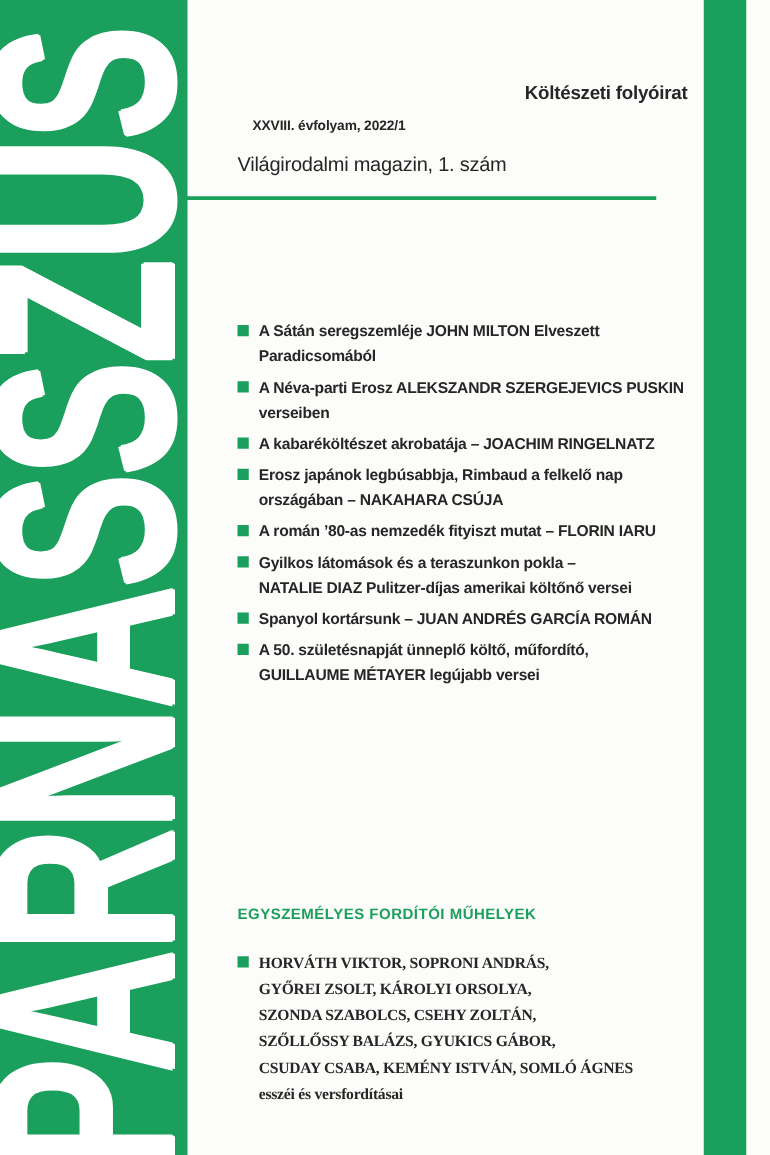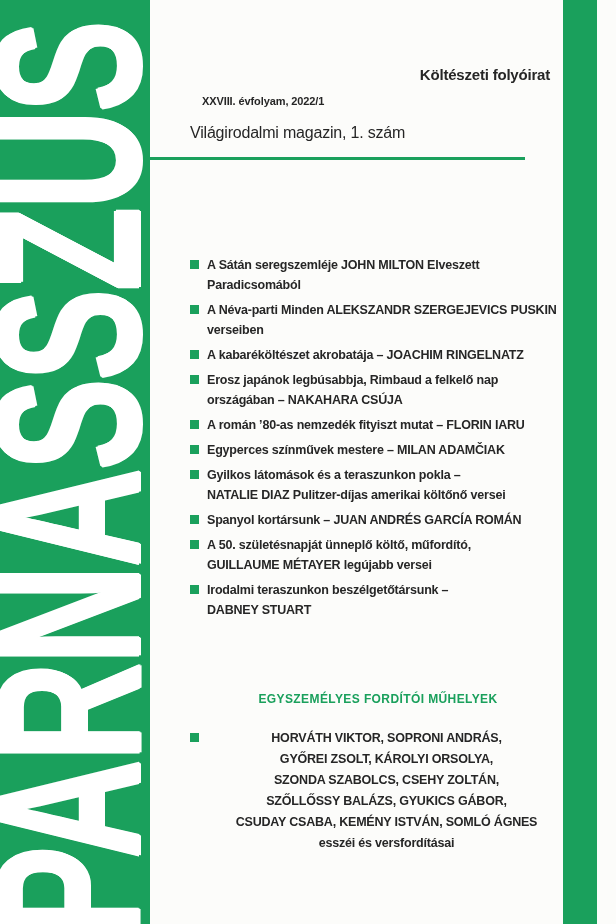--- a/index.html
+++ b/index.html
@@ -17,39 +17,39 @@
     text-shadow:2px 0 0 #fff,-2px 0 0 #fff,0 2px 0 #fff,0 -2px 0 #fff,1px 1px 0 #fff,-1px -1px 0 #fff;
   }
   .edge-strip{position:absolute;left:563px;top:0;width:34px;height:924px;background:var(--green);}
   .header{position:absolute;left:190px;top:66px;width:360px;color:var(--ink);}
   .header .pub-type{font-size:15px;font-weight:700;margin:0 0 7px 0;letter-spacing:-0.2px;text-align:right;}
   .header .volume{font-size:11px;font-weight:700;margin:12px;letter-spacing:-0.1px;}
   .header .subtitle{font-size:16px;font-weight:400;margin:17px 0 0 0;letter-spacing:-0.2px;}
   .rule{position:absolute;left:149px;top:157px;width:376px;height:3px;background:var(--green);}
   .section{position:absolute;left:190px;width:376px;}
   #section-1{top:221px;}
-  #section-2{top:692px;text-align:center;}
+  #section-2{top:724px;}
   .section-title{
     margin:0;font-size:12px;font-weight:700;color:var(--green);
     letter-spacing:0.4px;
   }
   .toc-list{margin:0;padding:0;list-style:none;}
   #section-1 .toc-list{margin-top:34px;}
   #section-2 .toc-list{margin-top:22px;}
   .toc-item{display:flex;align-items:flex-start;margin:0 0 5px 0;}
   #section-2 .toc-item{margin-bottom:0;}
   .bullet{
     flex:0 0 auto;width:9px;height:9px;background:var(--green);
     margin:5px 8px 0 0;
   }
   .toc-text{
     flex:1 1 auto;white-space:pre-line;color:var(--ink);
     font-size:12.5px;font-weight:700;line-height:20px;letter-spacing:-0.2px;
   }
-  #section-2 .toc-text{line-height:21px;}
+  #section-2 .toc-text{line-height:21px;font-family:Liberation Serif, serif;}
 </style>
 </head>
 <body>
 
 <div id="page" style="--green: #1aa05c; --ink: #262626;">
 
   <div class="band">
     <h1 class="band-title">PARNASSZUS</h1>
   </div>
 
@@ -67,68 +67,59 @@
     <ul class="toc-list">
 
         <li class="toc-item">
           <span class="bullet"></span>
           <span class="toc-text">A Sátán seregszemléje JOHN MILTON Elveszett
 Paradicsomából</span>
         </li>
 
         <li class="toc-item">
           <span class="bullet"></span>
-          <span class="toc-text">A Néva-parti Minden ALEKSZANDR SZERGEJEVICS PUSKIN
+          <span class="toc-text">A Néva-parti Erosz ALEKSZANDR SZERGEJEVICS PUSKIN
 verseiben</span>
         </li>
 
         <li class="toc-item">
           <span class="bullet"></span>
           <span class="toc-text">A kabaréköltészet akrobatája – JOACHIM RINGELNATZ</span>
         </li>
 
         <li class="toc-item">
           <span class="bullet"></span>
           <span class="toc-text">Erosz japánok legbúsabbja, Rimbaud a felkelő nap
 országában – NAKAHARA CSÚJA</span>
         </li>
 
         <li class="toc-item">
           <span class="bullet"></span>
           <span class="toc-text">A román ’80-as nemzedék fityiszt mutat – FLORIN IARU</span>
         </li>
 
-        <li class="toc-item">
-          <span class="bullet"></span>
-          <span class="toc-text">Egyperces színművek mestere – MILAN ADAMČIAK</span>
-        </li>
 
 
         <li class="toc-item">
           <span class="bullet"></span>
           <span class="toc-text">Gyilkos látomások és a teraszunkon pokla –
 NATALIE DIAZ Pulitzer-díjas amerikai költőnő versei</span>
         </li>
 
         <li class="toc-item">
           <span class="bullet"></span>
           <span class="toc-text">Spanyol kortársunk – JUAN ANDRÉS GARCÍA ROMÁN</span>
         </li>
 
         <li class="toc-item">
           <span class="bullet"></span>
           <span class="toc-text">A 50. születésnapját ünneplő költő, műfordító,
 GUILLAUME MÉTAYER legújabb versei</span>
         </li>
 
-        <li class="toc-item">
-          <span class="bullet"></span>
-          <span class="toc-text">Irodalmi teraszunkon beszélgetőtársunk –
-DABNEY STUART</span>
-        </li>
       </ul>
   </div>
 
   <div class="section" id="section-2">
     <h2 class="section-title">EGYSZEMÉLYES FORDÍTÓI MŰHELYEK</h2>
     <ul class="toc-list">
 
         <li class="toc-item">
           <span class="bullet"></span>
           <span class="toc-text">HORVÁTH VIKTOR, SOPRONI ANDRÁS,

